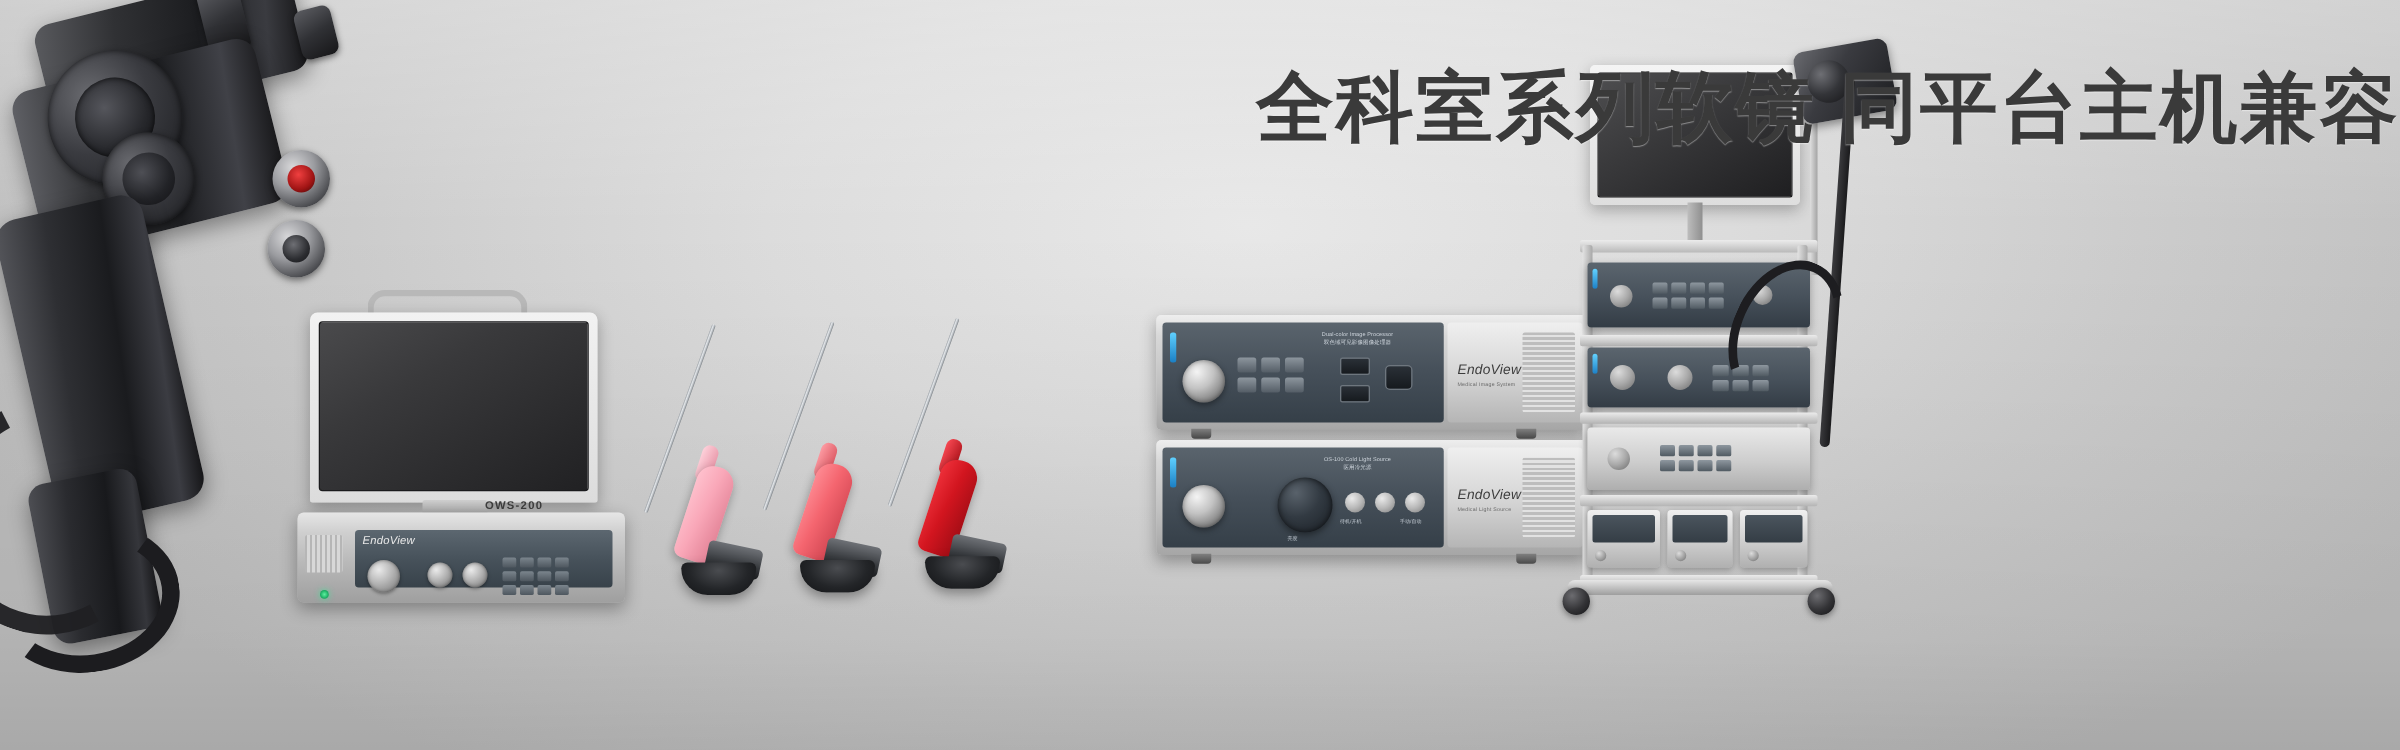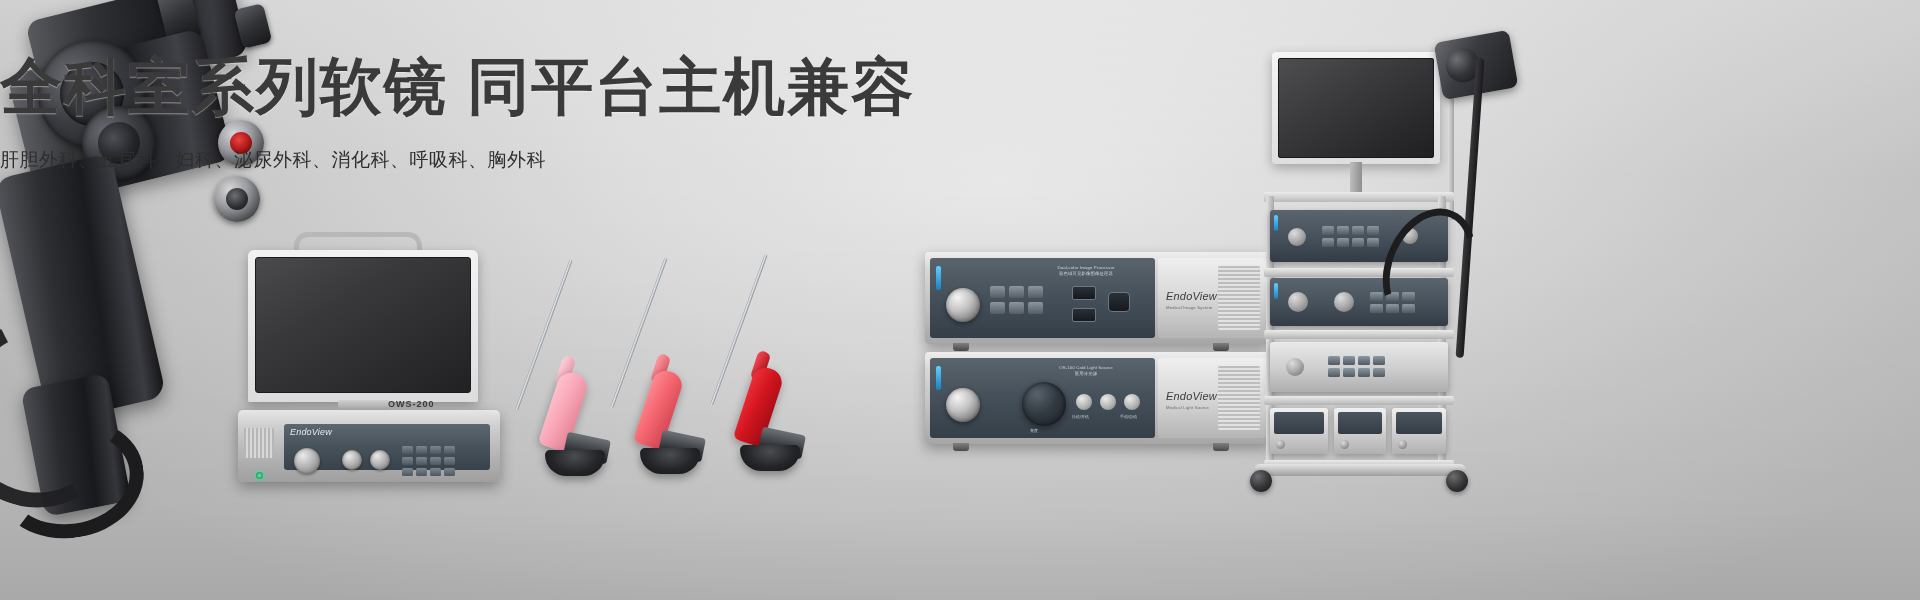--- a/index.html
+++ b/index.html
@@ -26,21 +26,21 @@
     position:absolute; inset:0;
     background: linear-gradient(180deg, rgba(255,255,255,.28) 0%, rgba(255,255,255,0) 30%, rgba(0,0,0,.05) 85%, rgba(0,0,0,.10) 100%);
     pointer-events:none;
   }
 
   
   #text-block {
     position: absolute;
     left: 0; right: 0;
     top: 52px;
-    text-align: left;
+    text-align: right;
     z-index: 40;
   }
   #headline {
     font-size: 62px;
     font-weight: 700;
     letter-spacing: 2px;
     color: #3a3a3a;
     line-height: 1.12;
     text-shadow: 0 1px 1px rgba(255,255,255,.45);
     white-space: nowrap;
@@ -486,21 +486,20 @@
     background: radial-gradient(circle at 35% 30%, #dcdcdc 0%, #9a9a9a 60%, #6a6a6a 100%);
   }
 </style>
 </head>
 <body>
 
 <div id="banner">
 
   <div id="text-block">
     <div id="headline">全科室系列软镜 同平台主机兼容</div>
-    <div id="dept-cn">肝胆外科、五官科、妇科、泌尿外科、消化科、呼吸科、胸外科</div>
   </div>
 
   <div class="dev" id="endoscope">
     <div class="es-body" id="es-head"></div>
     <div class="es-knob" id="es-knob1"></div>
     <div class="es-knob" id="es-knob2"></div>
     <div class="es-body" id="es-neck"></div>
     <div class="es-wheel" id="es-wheel-big"></div>
     <div class="es-wheel" id="es-wheel-sm"></div>
     <div class="es-valve" id="es-valve1">

